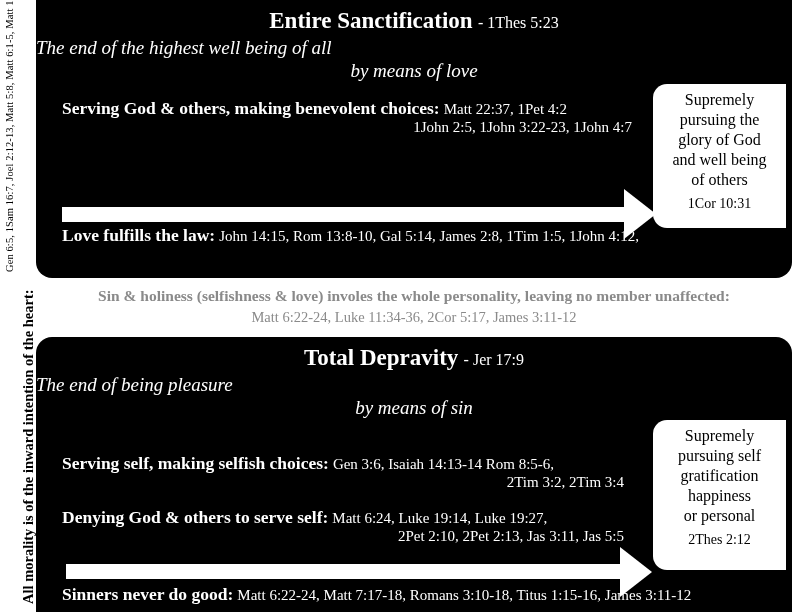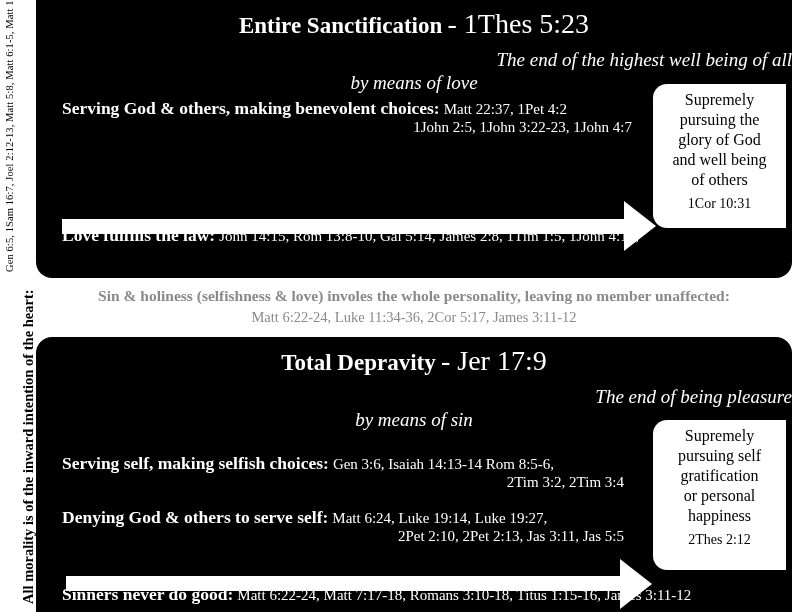--- a/index.html
+++ b/index.html
@@ -76,27 +76,27 @@
   .head-line1 {
     text-align: center;
     margin-top: 8px;
     font-size: 21px;
   }
   .head-line1 .big {
     font-weight: bold;
     font-size: 23px;
   }
   .head-line1 .ref {
-    font-size: 28px;
+    font-size: 16px;
   }
   .head-line2 {
-    text-align: right;
+    text-align: left;
     font-style: italic;
     font-size: 19px;
-    margin-top: 9px;
+    margin-top: 3px;
   }
   .head-line3 {
     text-align: center;
     font-style: italic;
     font-size: 19px;
     margin-top: 1px;
   }
 
   
   .arrow-wrap {
@@ -229,22 +229,22 @@
 
     <div class="arrow-wrap">
       <div class="arrow-bar" style="left:30px; top:145px; width:558px;"></div>
       <div class="arrow-head" style="left:584px; top:128px;"></div>
     </div>
 
     <div class="endbox" style="left:617px; top:83px; width:133px; height:150px; border-top-left-radius:14px; border-bottom-left-radius:14px;">
       <div style="padding-top:6px;">Supremely</div>
       <div>pursuing self</div>
       <div>gratification</div>
+      <div>happiness</div>
       <div>or personal</div>
-      <div>happiness</div>
       <div class="refline" style="padding-top:5px;">2Thes 2:12</div>
     </div>
 
     <div class="row" style="left:26px; top:116px; width:562px;">
       <span class="lead">Serving self, making selfish choices:</span>
       <span class="refs">Gen 3:6, Isaiah 14:13-14 Rom 8:5-6,</span>
       <span class="refs2">2Tim 3:2, 2Tim 3:4</span>
     </div>
 
     <div class="row" style="left:26px; top:170px; width:562px;">

